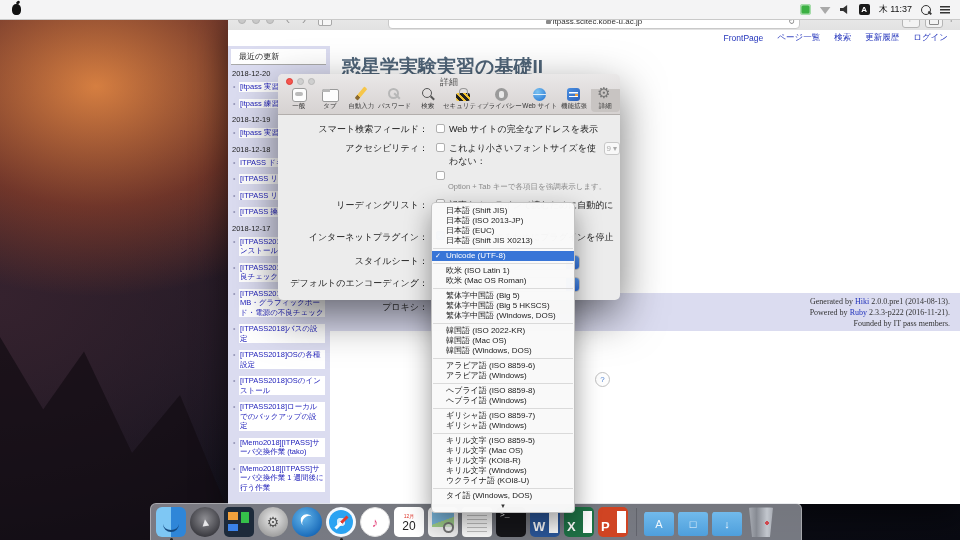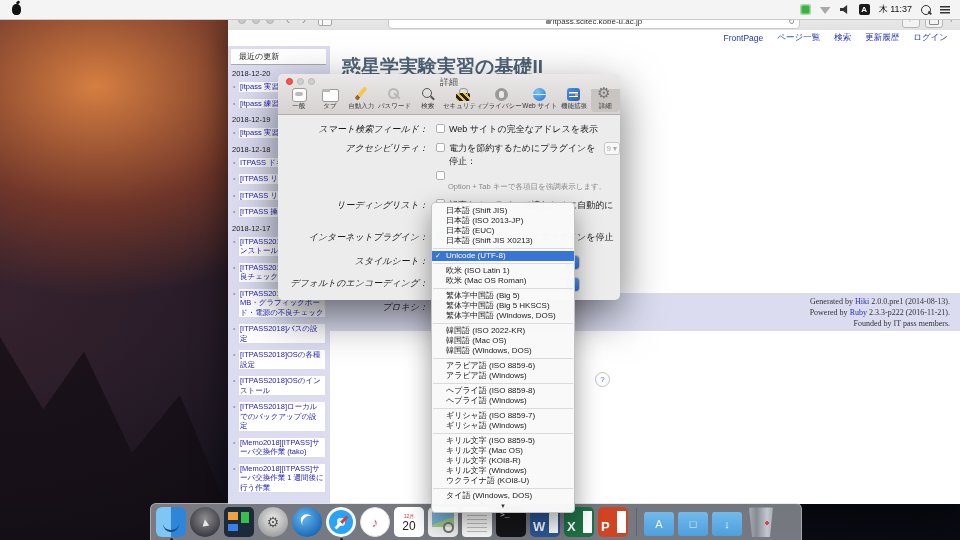--- a/index.html
+++ b/index.html
@@ -101,21 +101,21 @@
     background:radial-gradient(circle at 35% 30%,#7cc4f2,#1f6fd0);}
   .pt-websites .pticon::after{content:"";position:absolute;left:3px;top:7px;width:13px;height:1px;background:rgba(255,255,255,.8);}
   .pt-extensions .pticon::before{content:"";position:absolute;left:3px;top:1px;width:13px;height:13px;border-radius:3px;
     background:linear-gradient(135deg,#4a90e2,#2b5fb8);}
   .pt-extensions .pticon::after{content:"";position:absolute;left:5px;top:5px;width:9px;height:5px;
     background:linear-gradient(#fff,#fff) 0 0/9px 1.5px no-repeat,linear-gradient(#fff,#fff) 0 3.5px/9px 1.5px no-repeat,
     radial-gradient(circle,#f0a03c 0 1.5px,transparent 1.5px) 6px 2px/3px 3px no-repeat;}
   .pt-advanced .pticon::before{content:"⚙";position:absolute;left:2px;top:-3px;font-size:15px;color:#767676;}
   .p-content{position:relative;font-size:9px;color:#1a1a1a;}
   .prow{display:flex;align-items:flex-start;}
-  .plabel{width:150px;text-align:right;margin-right:8px;flex:none;color:#1a1a1a;font-style:italic;}
+  .plabel{width:150px;text-align:right;margin-right:8px;flex:none;color:#1a1a1a;}
   .cb{width:9px;height:9px;border:1px solid #b0b0b0;border-radius:2px;background:#fff;margin-right:4px;flex:none;
     display:inline-block;box-sizing:border-box;margin-top:0.5px;}
   .cb.checked{background:#3f84e4;border-color:#2f6fc8;color:#fff;font-size:7px;line-height:8px;text-align:center;}
   .mini-select{display:inline-flex;align-items:center;border:1px solid #c8c8c8;border-radius:3px;background:#f8f8f8;
     color:#aaa;font-size:8px;height:11px;padding:0 2px;margin-left:3px;gap:2px;}
   .hint{color:#8a8a8a;font-size:7.5px;padding-left:170px;}
   .r1{margin-top:8px;} .r2{margin-top:6px;} .r2b{margin-top:2px;padding-left:158px;} .rhint{margin-top:2px;}
   .r3{margin-top:7px;} .r4{margin-top:6px;} .r5{margin-top:11px;} .r6{margin-top:7px;} .r7{margin-top:9px;}
   .popup{position:relative;width:144px;height:15px;background:#fff;border:1px solid #c3c3c3;border-radius:4px;box-sizing:border-box;}
   .pcap{position:absolute;right:0px;top:0px;bottom:0px;width:13px;background:linear-gradient(#5596ee,#2f6fdc);
@@ -319,21 +319,21 @@
       </div>
     <div class="p-content">
       <div class="prow r1">
         <span class="plabel">スマート検索フィールド：</span>
         <span class="cb"></span>
         <span>Web サイトの完全なアドレスを表示</span>
       </div>
       <div class="prow r2">
         <span class="plabel">アクセシビリティ：</span>
         <span class="cb"></span>
-        <span>電力を節約するためにプラグインを停止：</span>
+        <span>これより小さいフォントサイズを使わない：</span>
         <span class="mini-select">
             <span>9</span>
             <span>▾</span>
           </span>
       </div>
       <div class="prow r2b">
         <span class="cb"></span>
       </div>
       <div class="hint rhint">Option + Tab キーで各項目を強調表示します。</div>
       <div class="prow r3">

